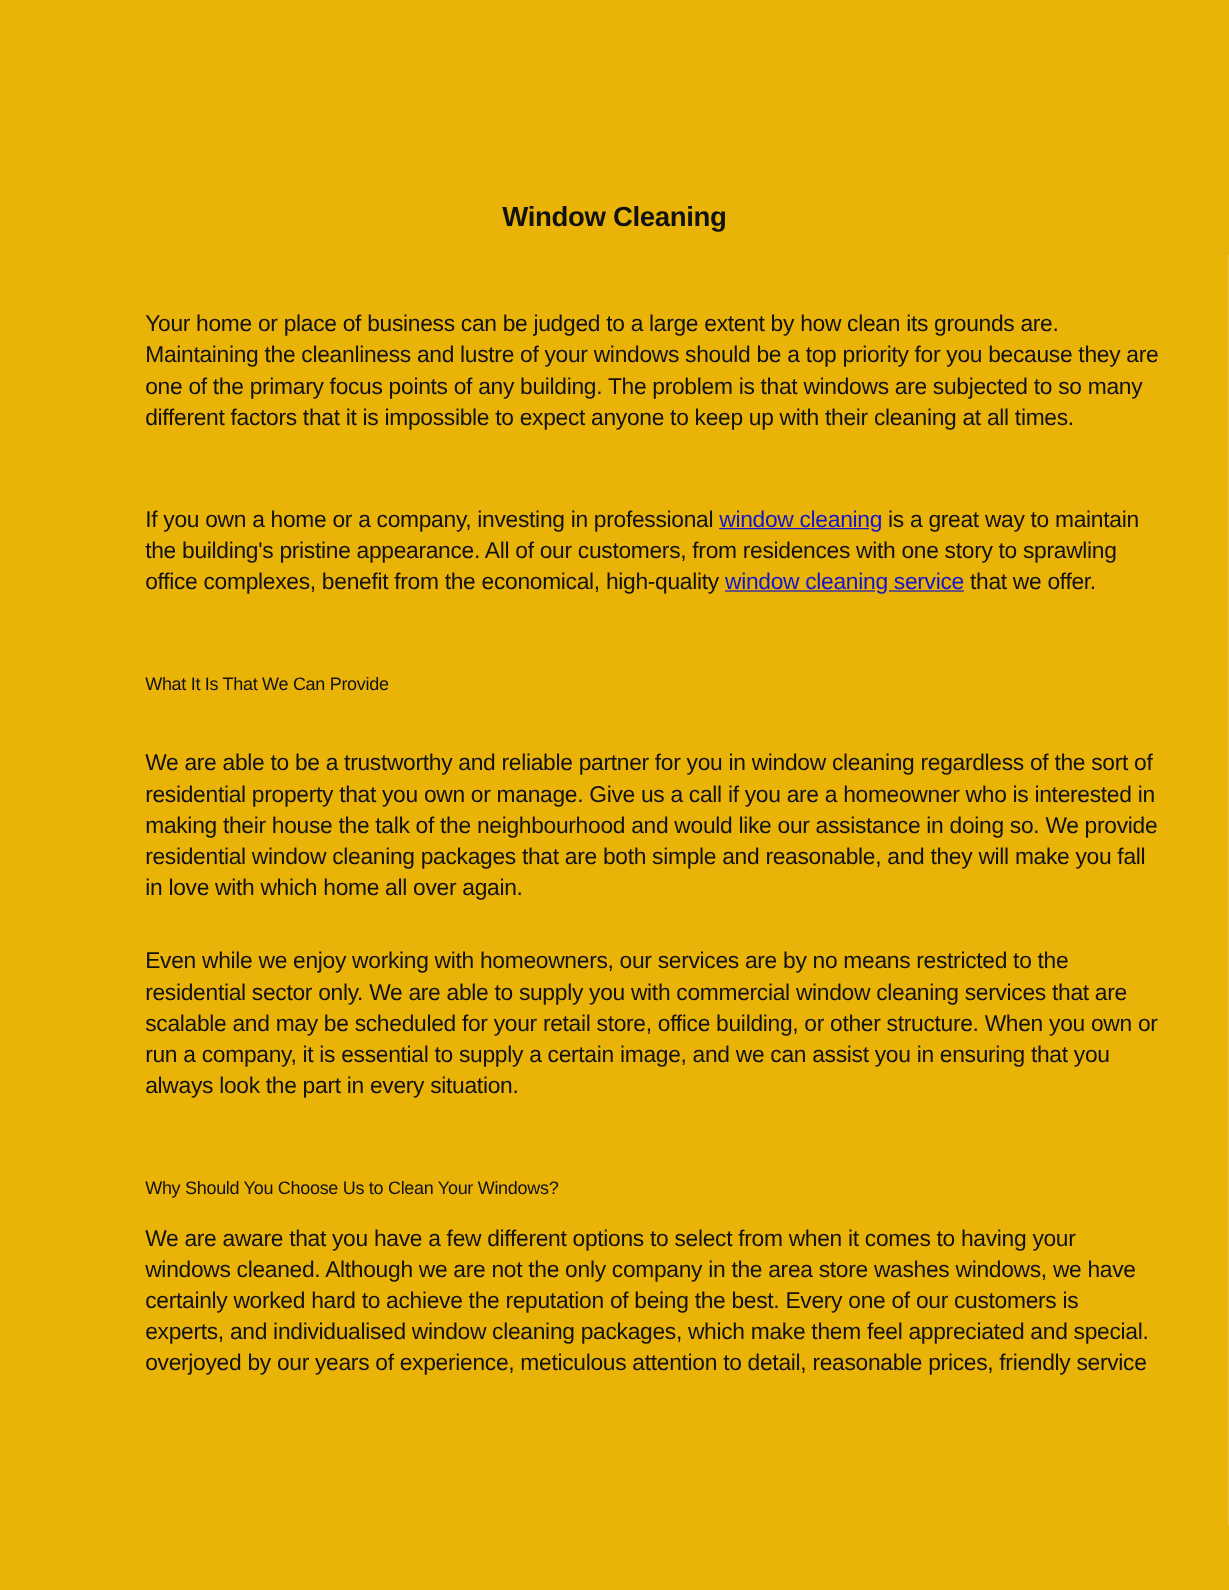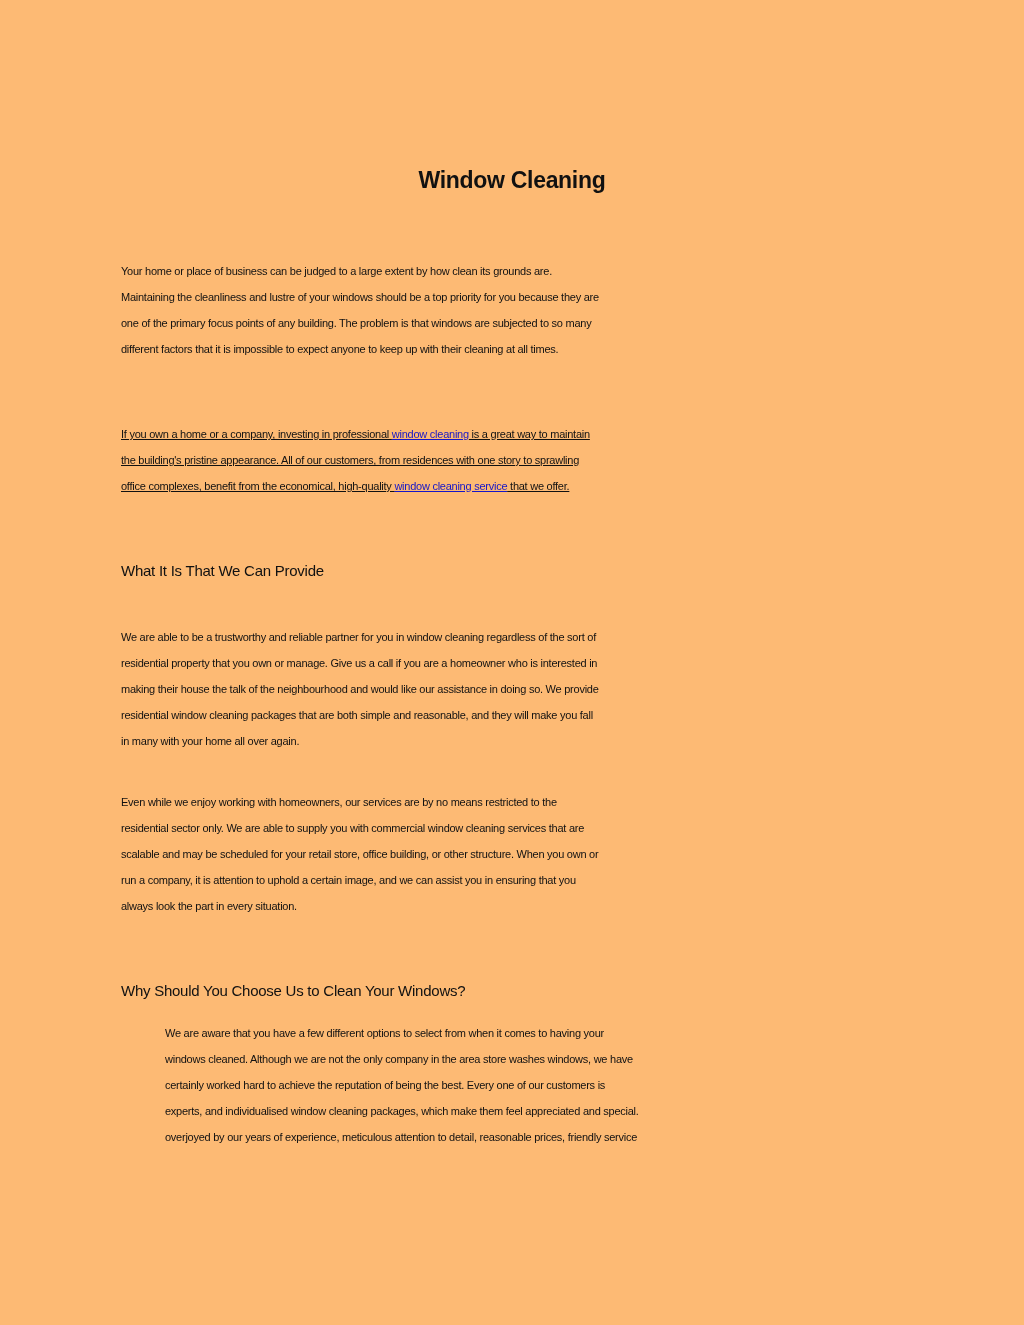--- a/index.html
+++ b/index.html
@@ -1,65 +1,65 @@
 <!DOCTYPE html>
 <html><head>
   <meta charset="utf-8">
   <style>
     html, body { margin: 0; padding: 0; background: #ffffff; }
     body { width: 1024px; height: 1325px; position: relative; overflow: hidden;
            font-family: "Liberation Sans", sans-serif; color: #111111; }
-    .page { position: absolute; left: 0; top: 0; width: 1024px; height: 1325px; background: #fdba74; }
+    .page { position: absolute; left: 0; top: 0; width: 1024px; height: 1325px; background: #eab308; }
     .title { position: absolute; top: 163px; left: 0; width: 1024px; text-align: center;
              font-size: 23px; font-weight: bold; letter-spacing: -0.3px; line-height: 34px; }
-    .block { position: absolute; left: 121px; width: 800px; font-size: 11px; line-height: 26px;
+    .block { position: absolute; left: 121px; width: 800px; font-size: 19px; line-height: 26px;
              letter-spacing: -0.25px; white-space: nowrap; }
     .block .line { display: block; height: 26px; }
     .heading { position: absolute; left: 121px; font-size: 15px; line-height: 26px; letter-spacing: -0.25px; white-space: nowrap; }
     a.link { color: #1515c8; text-decoration: underline; }
   </style>
 </head>
 <body>
 
 <div class="page">
   <div class="title">Window Cleaning</div>
 
   <div class="block" style="top:258px;">
     <span class="line">Your home or place of business can be judged to a large extent by how clean its grounds are.</span>
     <span class="line">Maintaining the cleanliness and lustre of your windows should be a top priority for you because they are</span>
     <span class="line">one of the primary focus points of any building. The problem is that windows are subjected to so many</span>
     <span class="line">different factors that it is impossible to expect anyone to keep up with their cleaning at all times.</span>
   </div>
 
-  <div class="block" style="top:421px;text-decoration:underline;">
+  <div class="block" style="top:421px;">
     <span class="line"><span>If you own a home or a company, investing in professional </span><a class="link" href="#" style="color: rgb(21, 21, 200);">window cleaning</a><span> is a great way to maintain</span></span>
     <span class="line">the building's pristine appearance. All of our customers, from residences with one story to sprawling</span>
     <span class="line"><span>office complexes, benefit from the economical, high-quality </span><a class="link" href="#" style="color: rgb(21, 21, 200);">window cleaning service</a><span> that we offer.</span></span>
   </div>
 
   <div class="heading" style="top:558px;">What It Is That We Can Provide</div>
 
   <div class="block" style="top:624px;">
     <span class="line">We are able to be a trustworthy and reliable partner for you in window cleaning regardless of the sort of</span>
     <span class="line">residential property that you own or manage. Give us a call if you are a homeowner who is interested in</span>
     <span class="line">making their house the talk of the neighbourhood and would like our assistance in doing so. We provide</span>
     <span class="line">residential window cleaning packages that are both simple and reasonable, and they will make you fall</span>
-    <span class="line">in many with your home all over again.</span>
+    <span class="line">in love with which home all over again.</span>
   </div>
 
   <div class="block" style="top:789px;">
     <span class="line">Even while we enjoy working with homeowners, our services are by no means restricted to the</span>
     <span class="line">residential sector only. We are able to supply you with commercial window cleaning services that are</span>
     <span class="line">scalable and may be scheduled for your retail store, office building, or other structure. When you own or</span>
-    <span class="line">run a company, it is attention to uphold a certain image, and we can assist you in ensuring that you</span>
+    <span class="line">run a company, it is essential to supply a certain image, and we can assist you in ensuring that you</span>
     <span class="line">always look the part in every situation.</span>
   </div>
 
   <div class="heading" style="top:978px;">Why Should You Choose Us to Clean Your Windows?</div>
 
-  <div class="block" style="top:1020px;margin-left:44px;">
+  <div class="block" style="top:1020px;">
     <span class="line">We are aware that you have a few different options to select from when it comes to having your</span>
     <span class="line">windows cleaned. Although we are not the only company in the area store washes windows, we have</span>
     <span class="line">certainly worked hard to achieve the reputation of being the best. Every one of our customers is</span>
     <span class="line">experts, and individualised window cleaning packages, which make them feel appreciated and special.</span>
     <span class="line">overjoyed by our years of experience, meticulous attention to detail, reasonable prices, friendly service</span>
   </div>
 </div>
 
 </body></html>

